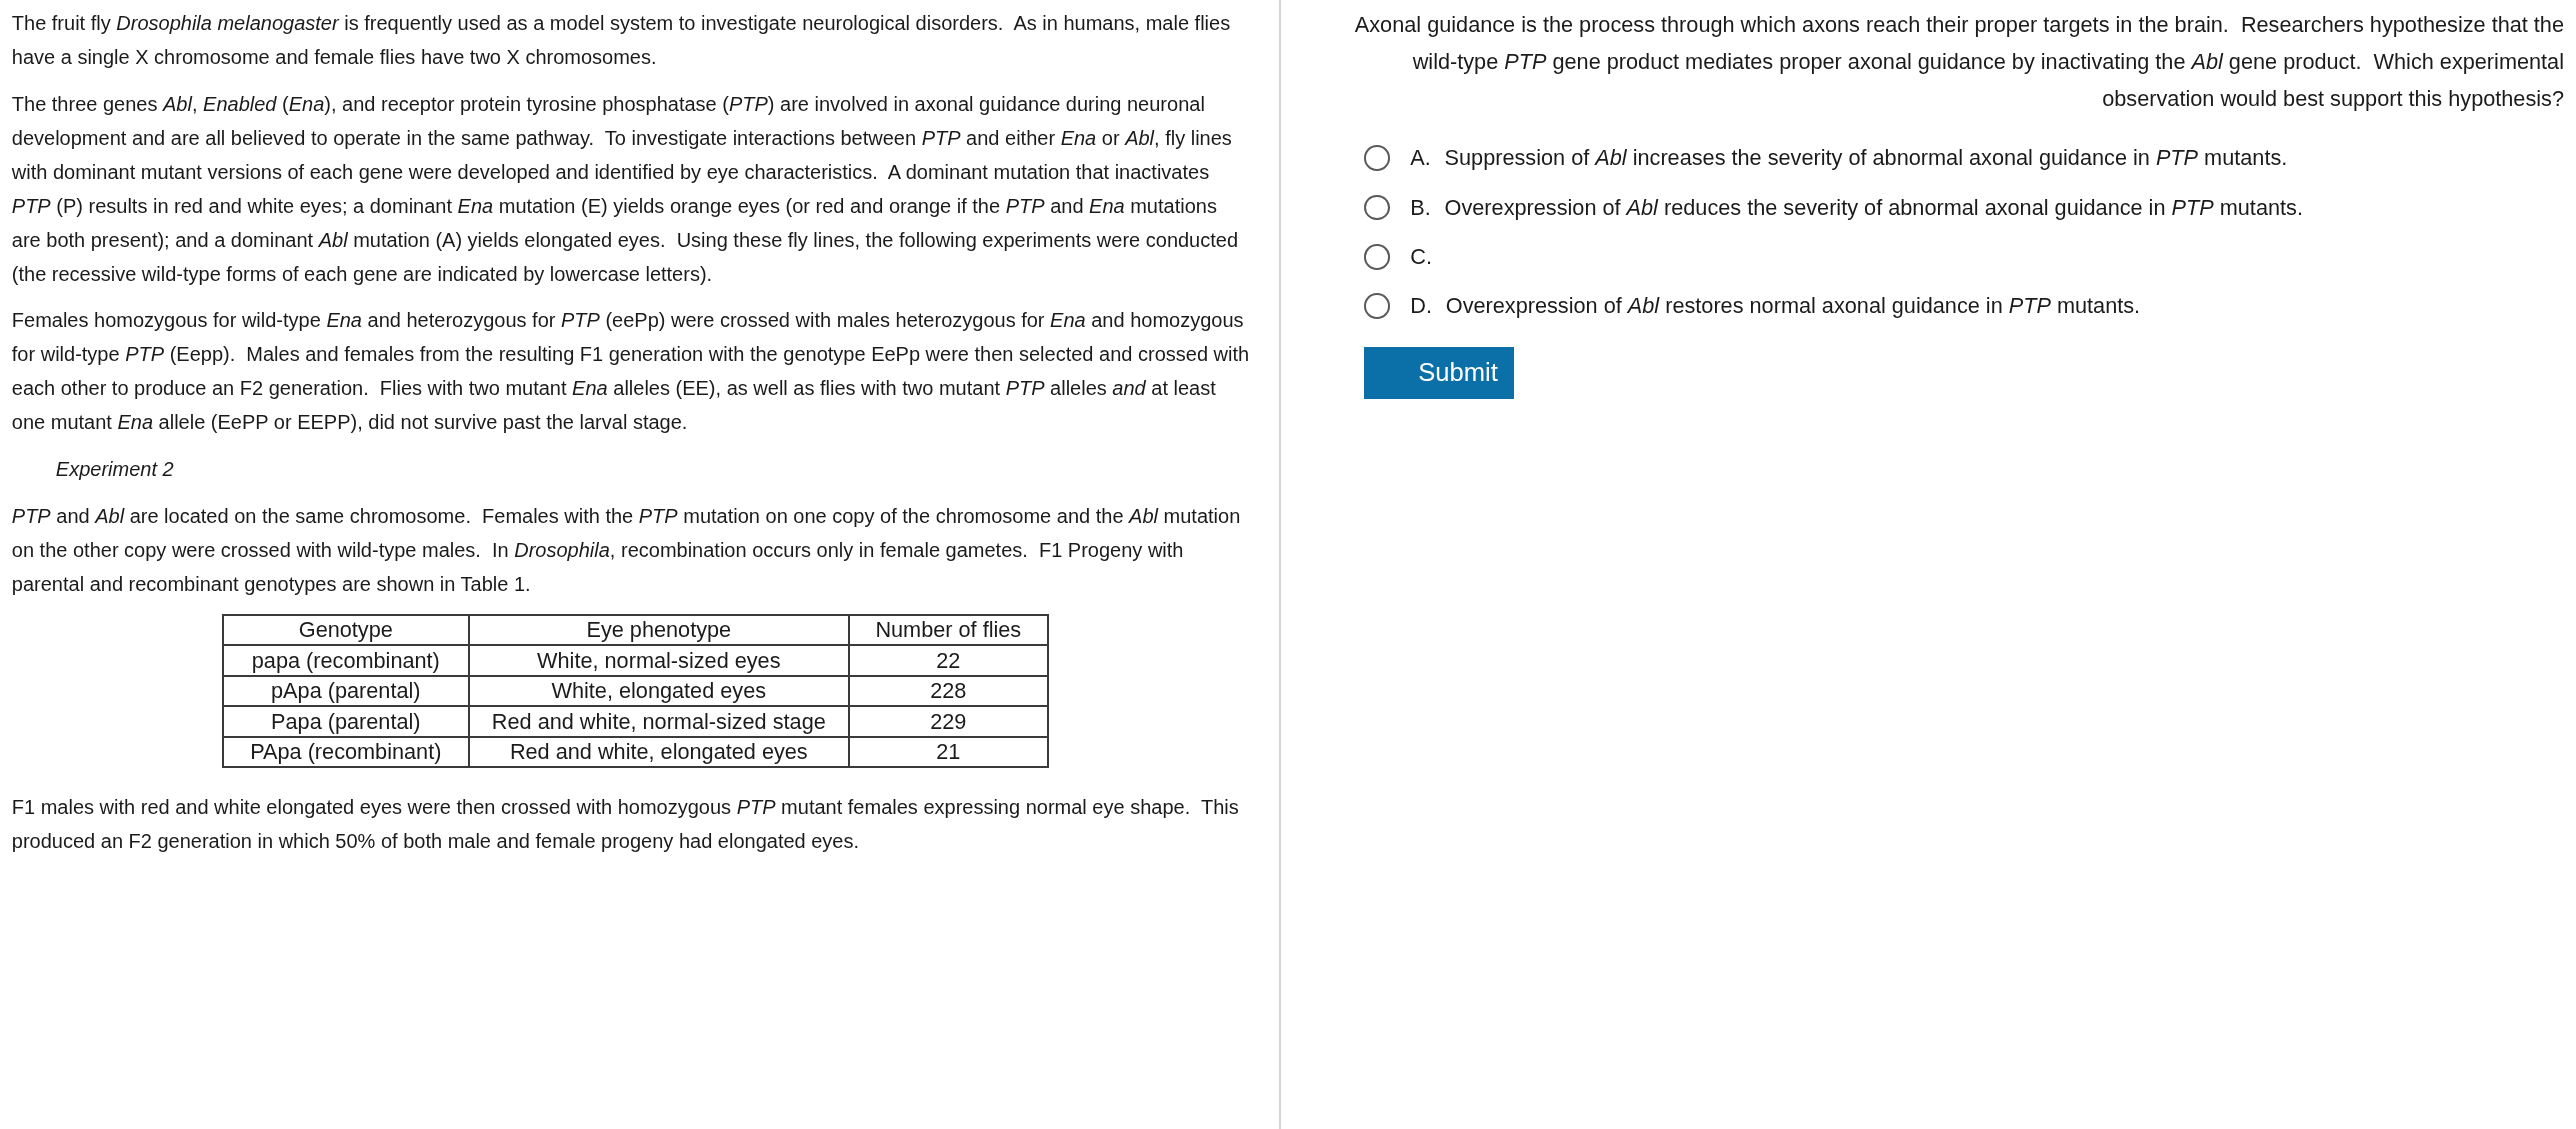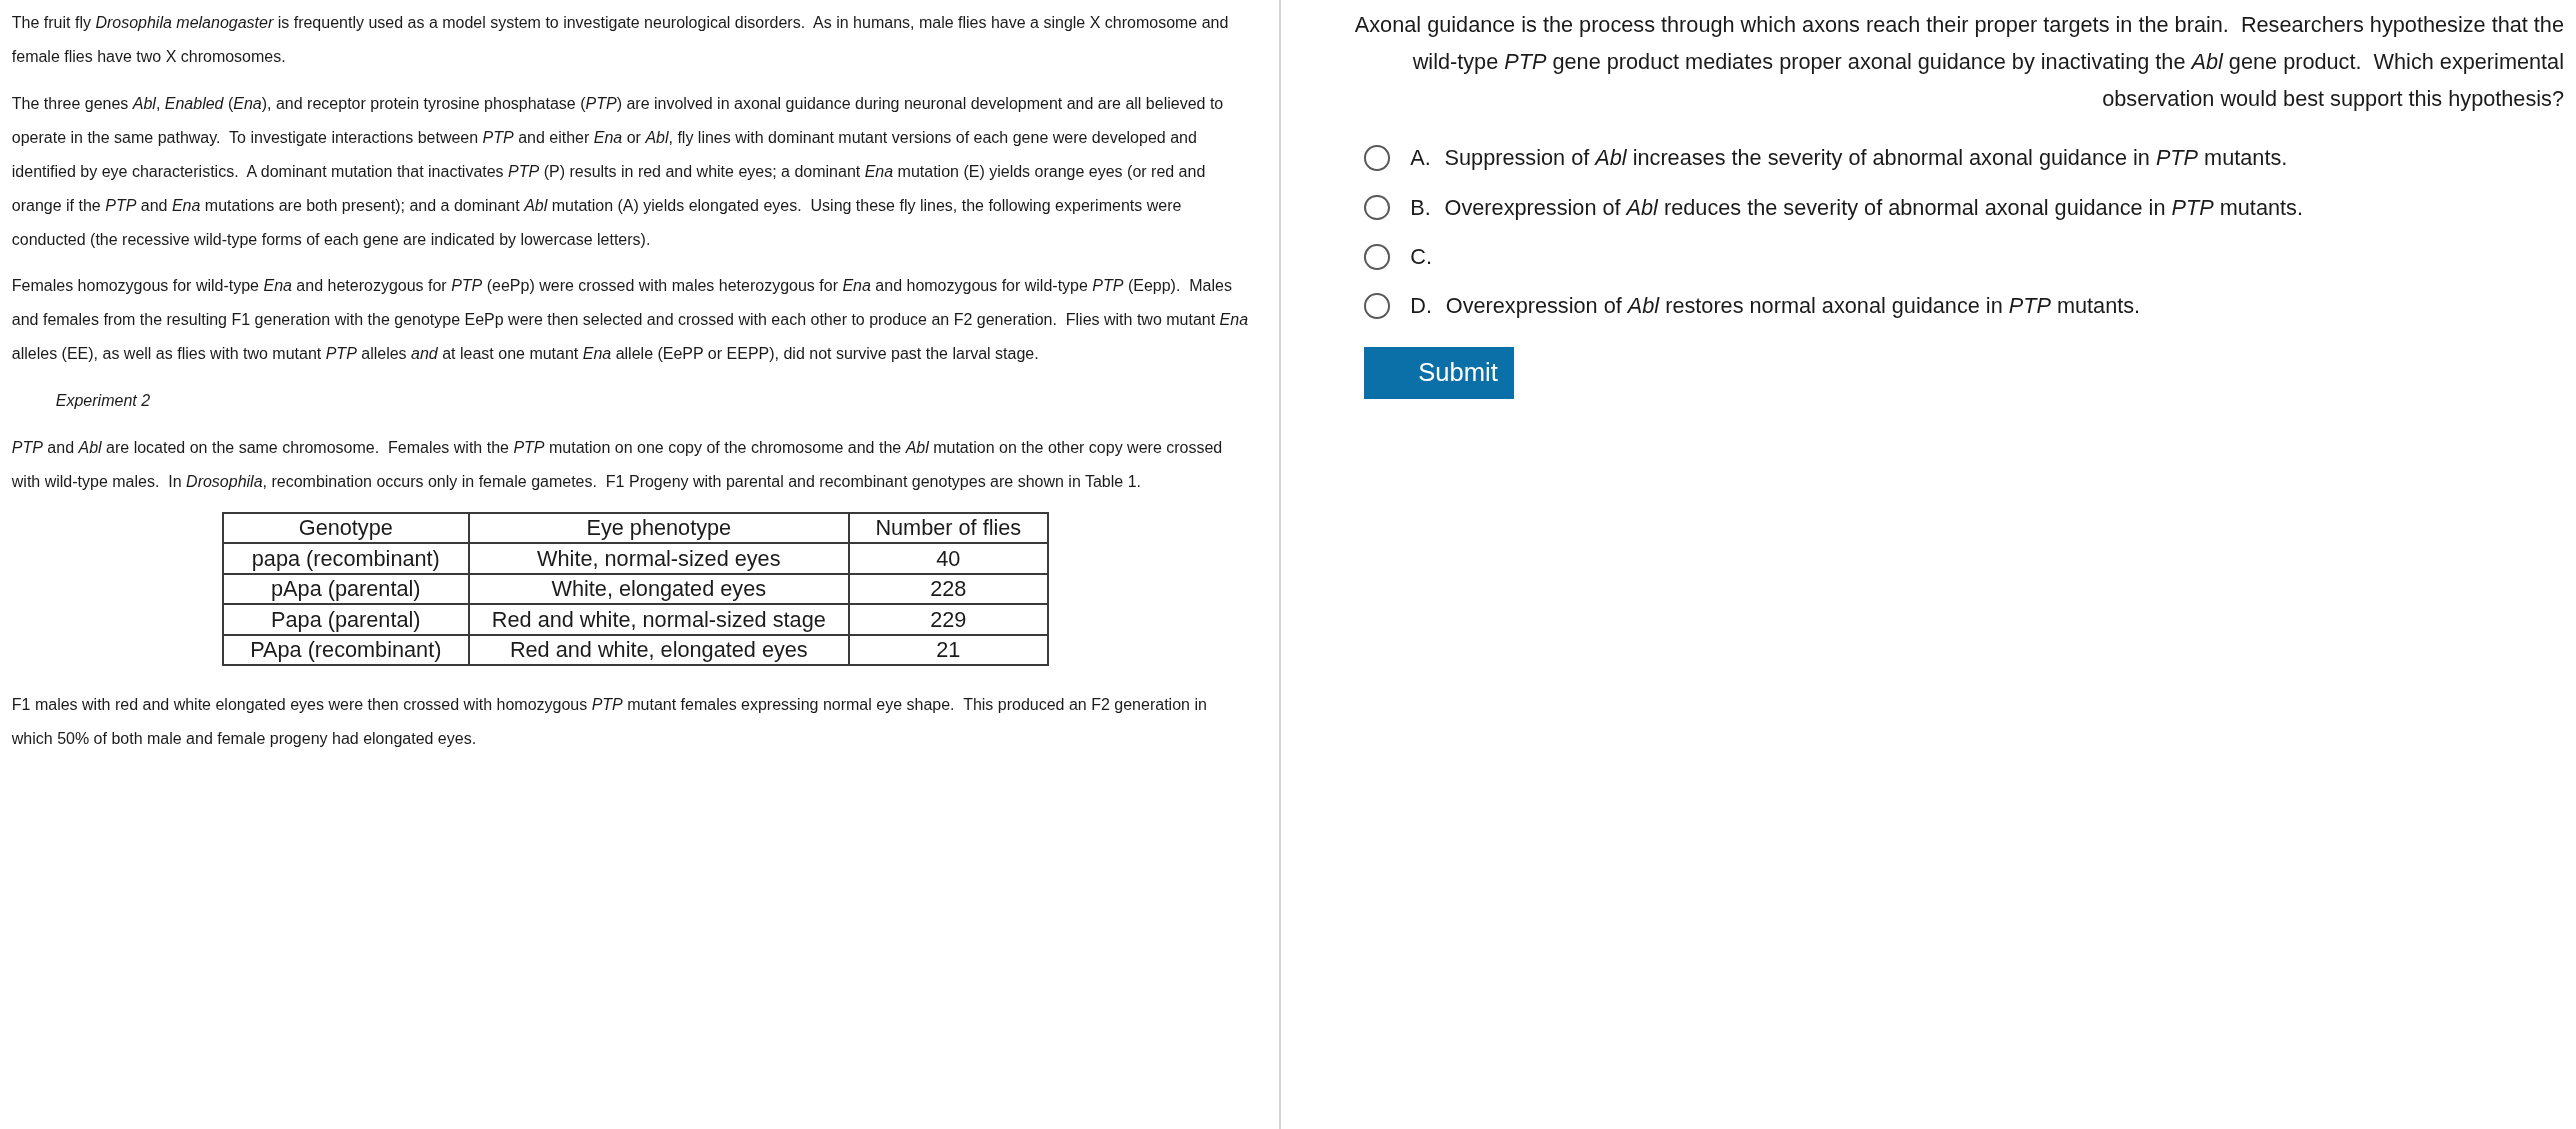--- a/index.html
+++ b/index.html
@@ -11,21 +11,21 @@
     font-family: "Liberation Sans", "DejaVu Sans", sans-serif;
     overflow: hidden;
     position: relative;
   }
   .left-col {
     position: absolute; left: 11.8px; top: 0;
     width: 1239px; padding-top: 5.9px;
   }
   .left-col p {
     margin: 0 0 12.8px 0;
-    font-size: 16px; line-height: 34px;
+    font-size: 20px; line-height: 34px;
     white-space: pre-wrap;
   }
   .table-caption { margin-bottom: 7.9px !important; }
   table.pheno {
     border-collapse: collapse;
     table-layout: fixed;
     width: 826px;
     margin: 0 0 21.7px 210px;
   }
   table.pheno th, table.pheno td {
@@ -105,21 +105,21 @@
         <tr>
           <th>Genotype</th>
           <th>Eye phenotype</th>
           <th>Number of flies</th>
         </tr>
       </thead>
       <tbody>
         <tr>
           <td>papa (recombinant)</td>
           <td>White, normal-sized eyes</td>
-          <td>40</td>
+          <td>22</td>
         </tr>
         <tr>
           <td>pApa (parental)</td>
           <td>White, elongated eyes</td>
           <td>228</td>
         </tr>
         <tr>
           <td>Papa (parental)</td>
           <td>Red and white, normal-sized stage</td>
           <td>229</td>

